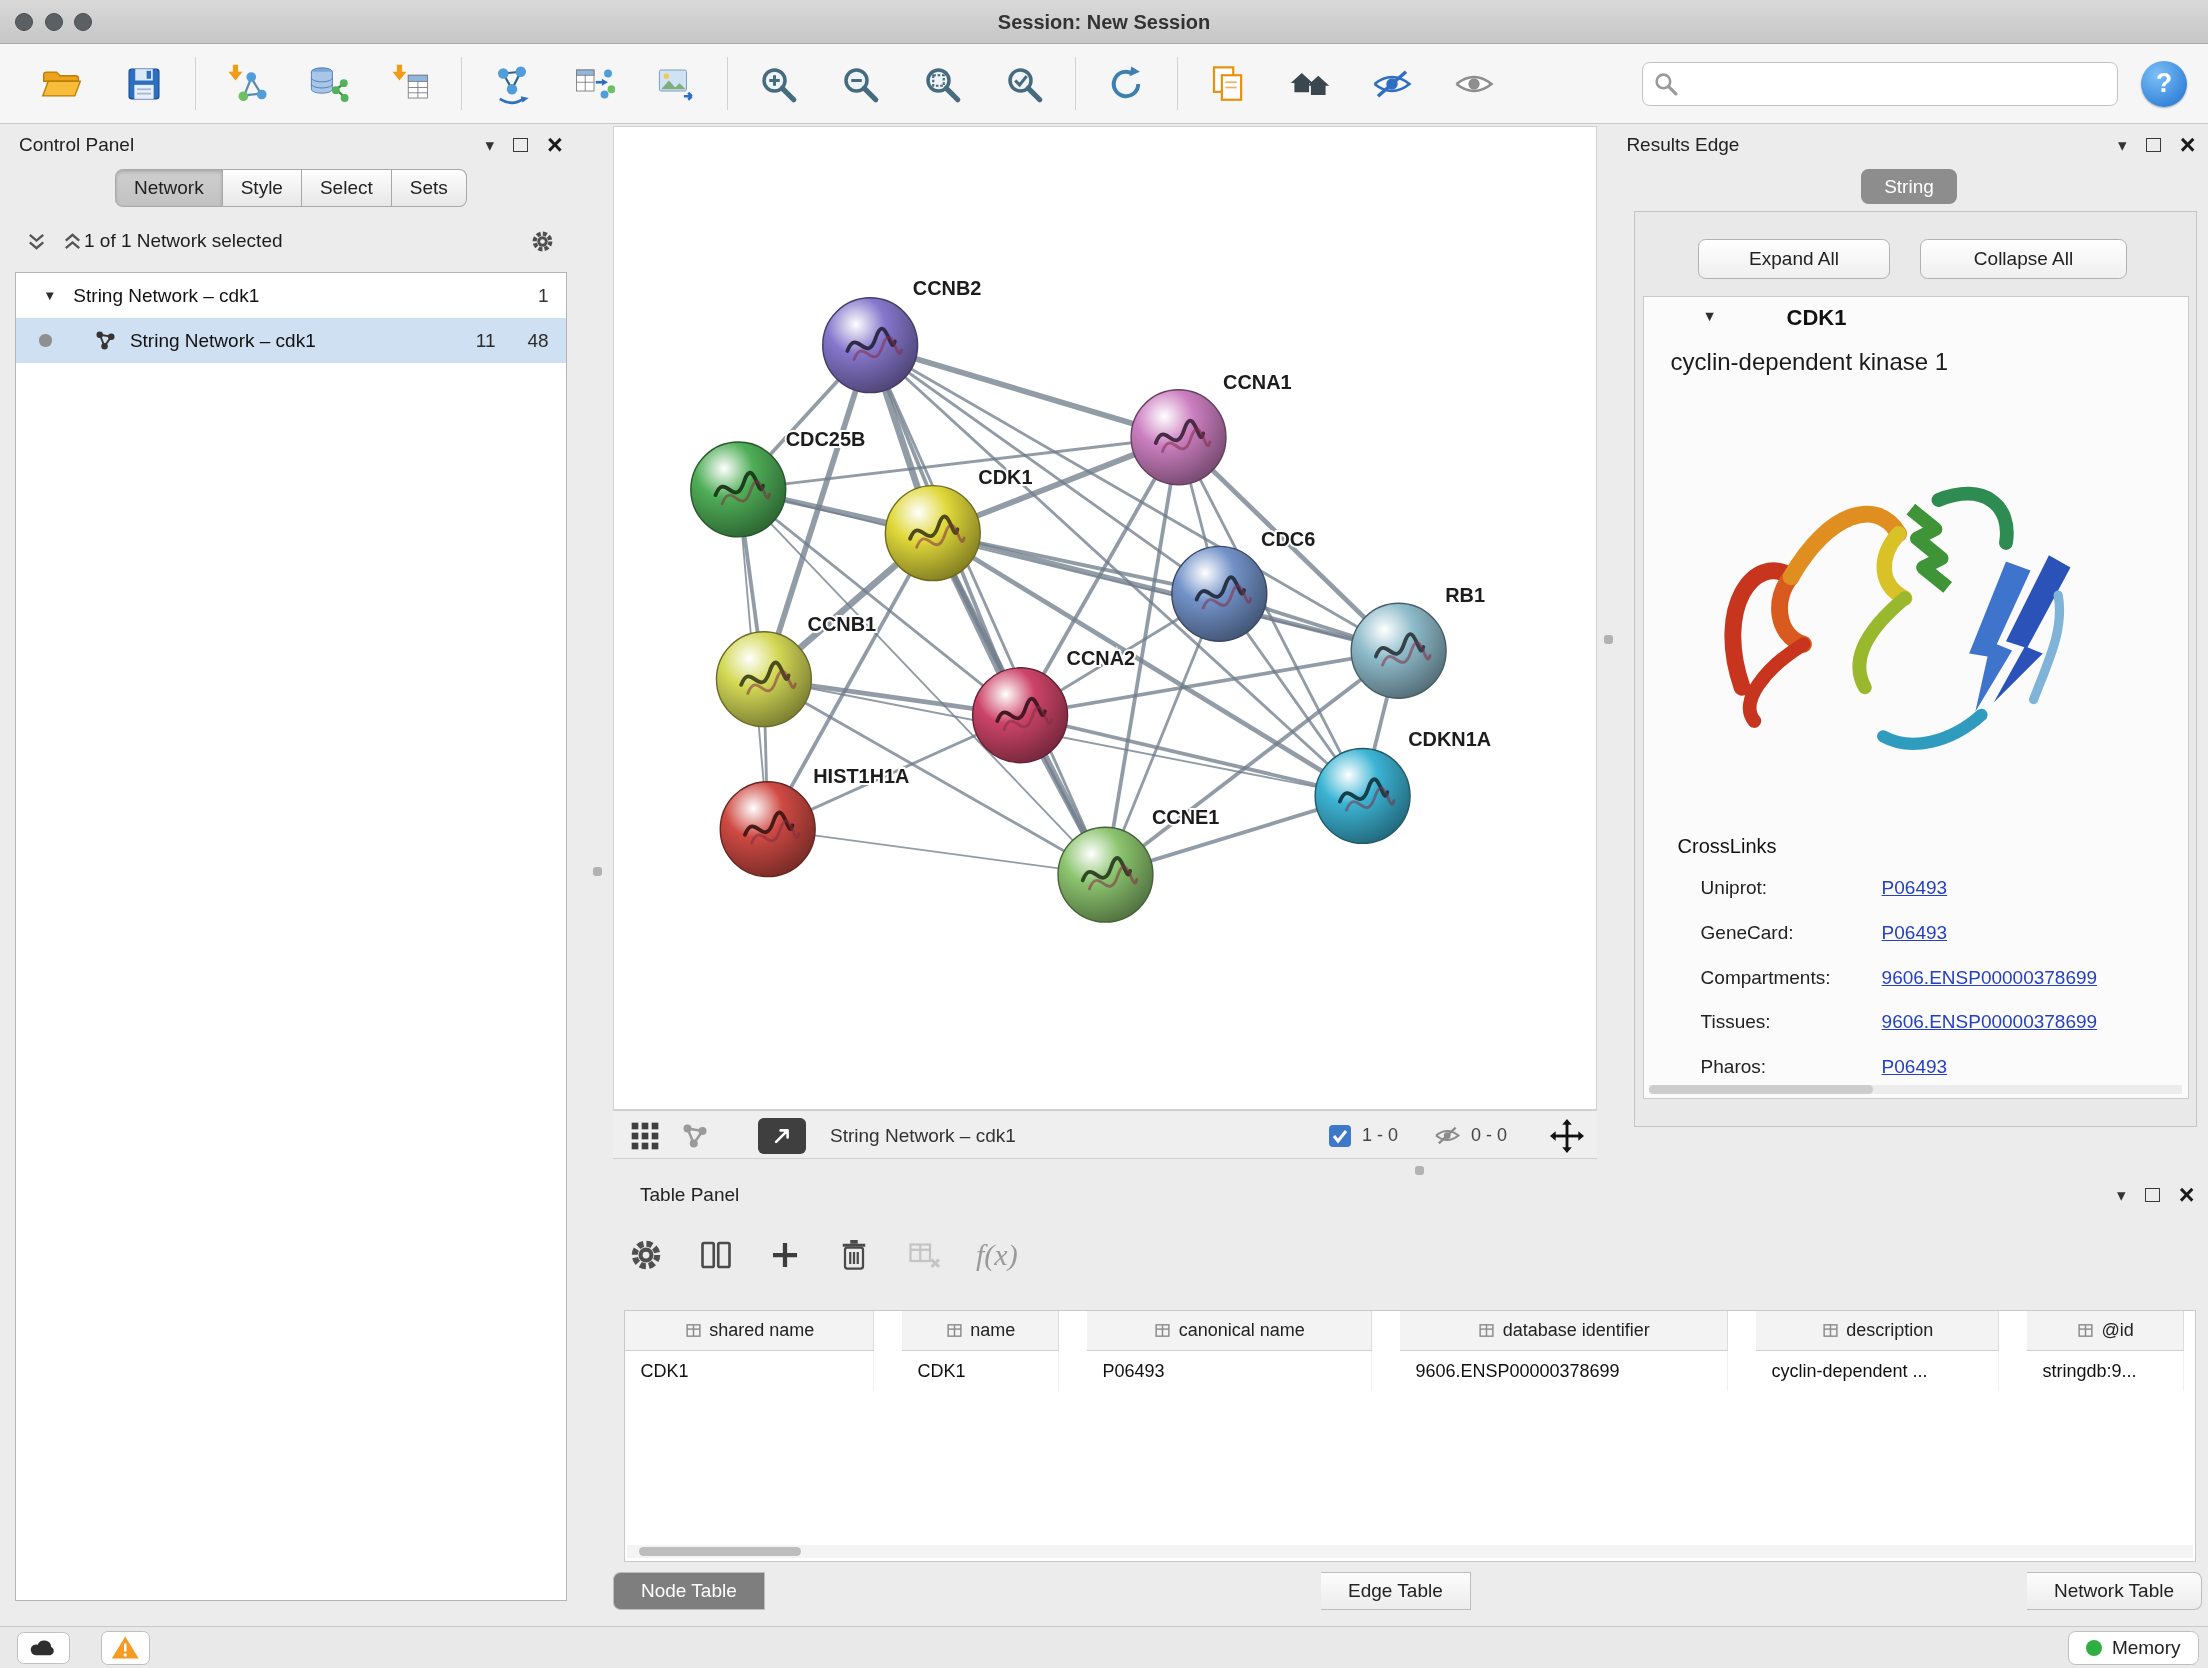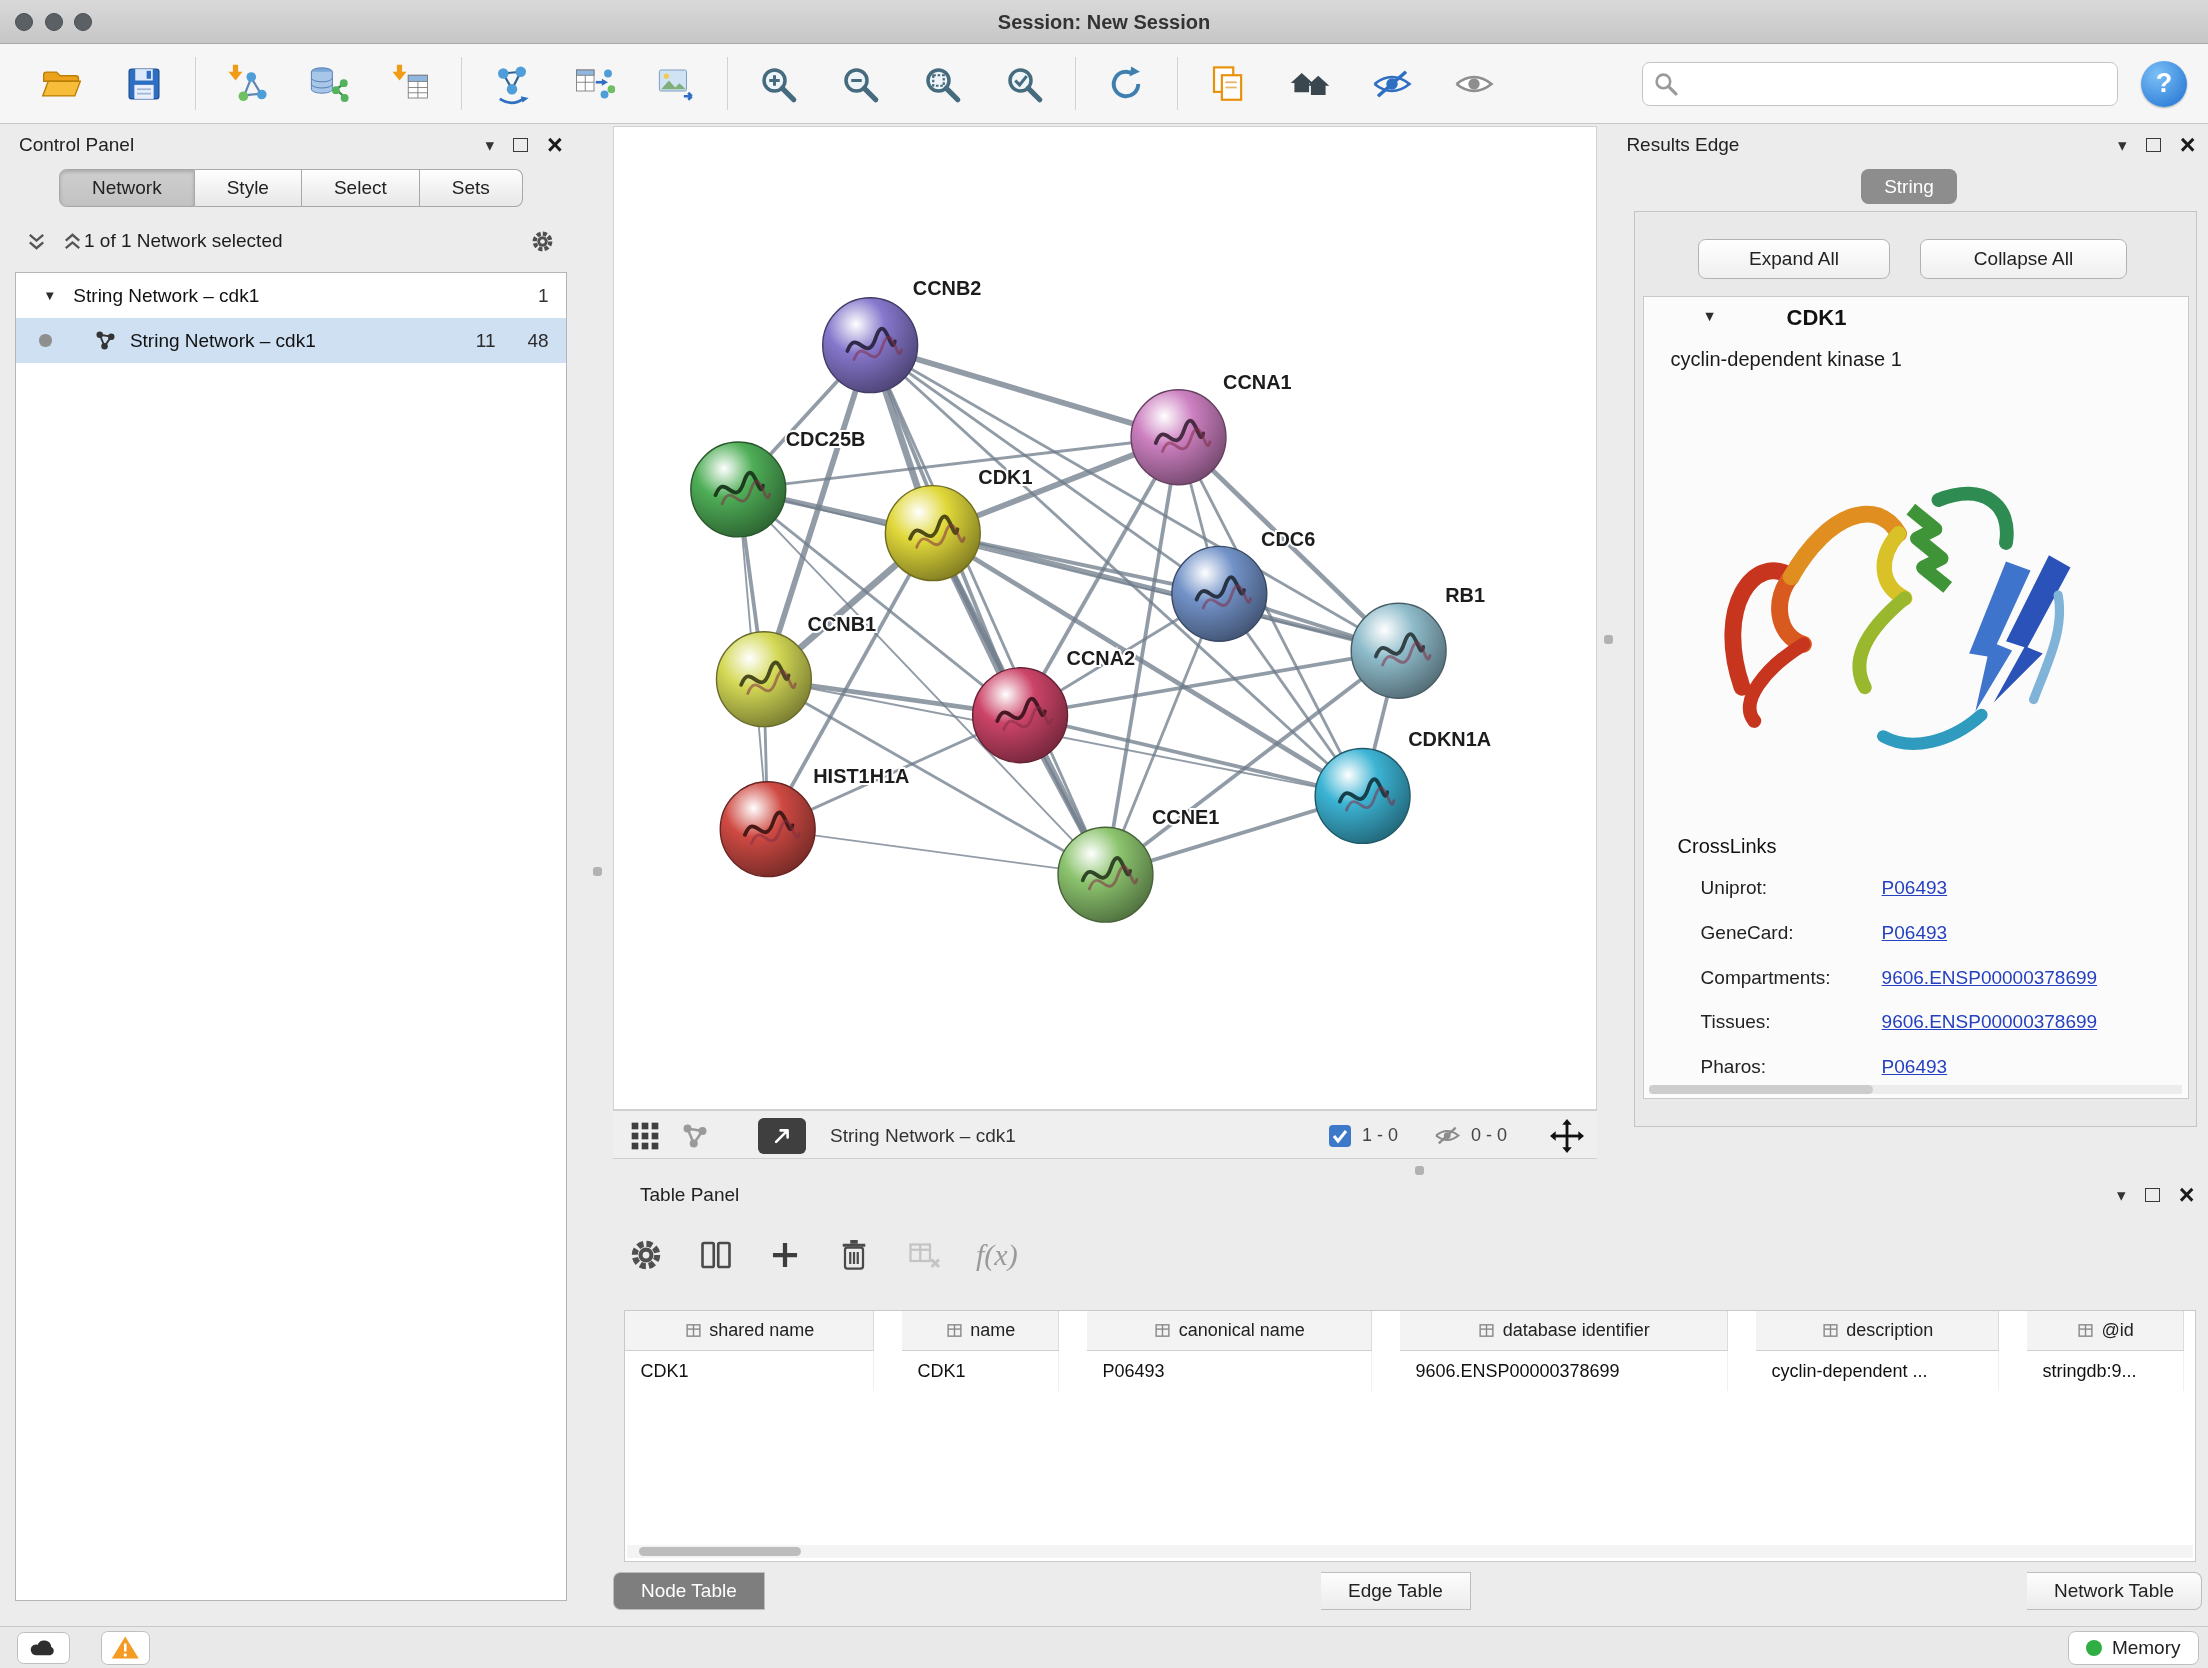--- a/index.html
+++ b/index.html
@@ -36,21 +36,21 @@
   .panel-title-row { display:flex; align-items:center; height:36px; }
   .panel-title { font-size:19px; color:#222; }
   .panel-icons { margin-left:auto; display:flex; align-items:center; gap:19px; padding-right:7.6px; }
   .menu-chevron { font-size:17px; color:#333; }
   .float-box { width:15px; height:13.3px; border:1.9px solid #3a3a3a; display:inline-block; }
   .close-x { font-size:27px; font-weight:bold; color:#1a1a1a; line-height:19px; }
 
   
   #control-panel { position:absolute; left:11.4px; top:127px; width:559px; height:1482px; }
   #cp-tabs { position:absolute; left:0; right:0; top:42px; display:flex; justify-content:center; }
-  .cp-tab { height:38px; line-height:36px; padding:0 32px; font-size:19px; color:#222;
+  .cp-tab { height:38px; line-height:36px; padding:0 18px; font-size:19px; color:#222;
     background:linear-gradient(#fefefe,#e7e7e7); border:1px solid #a8a8a8; border-left:none; }
   .cp-tab:first-child { border-left:1px solid #a8a8a8; border-radius:7.6px 0 0 7.6px; }
   .cp-tab:last-child { border-radius:0 7.6px 7.6px 0; }
   .cp-tab.active { background:linear-gradient(#cfcfcf,#c2c2c2); box-shadow:inset 0 1.9px 3.8px rgba(0,0,0,.18); }
   #cp-select-row { position:absolute; left:0; right:0; top:91px; height:46px;
     display:flex; align-items:center; }
   #cp-select-row .chev { margin-left:13.3px; }
   #cp-status { flex:1; font-size:19px; color:#1d1d1d; }
   #cp-gear { margin-right:15px; }
   #cp-tree { position:absolute; left:3.8px; right:3.8px; top:145px; bottom:7.6px;
@@ -96,21 +96,21 @@
     background:#e9e9e9; border:1px solid #c4c4c4; }
   .rp-btn { position:absolute; top:27px; height:40px; background:linear-gradient(#ffffff,#efefef);
     border:1px solid #b2b2b2; border-radius:7.6px; font-size:19px; color:#222;
     display:flex; align-items:center; justify-content:center; }
   #rp-expand { left:63px; width:192px; }
   #rp-collapse { left:285px; width:207px; }
   #rp-card { position:absolute; left:7.6px; right:7.6px; top:84px; bottom:27px;
     background:#fbfbfb; border:1px solid #c9c9c9; }
   #rp-card-caret { position:absolute; left:59px; top:11.4px; font-size:14.3px; color:#2d2d2d; }
   #rp-card-title { position:absolute; left:143px; top:7.6px; font-size:22px; font-weight:bold; color:#111; }
-  #rp-card-sub { position:absolute; left:27px; top:51px; font-size:20px; color:#1b1b1b; }
+  #rp-card-sub { position:absolute; left:27px; top:51px; font-size:24px; color:#1b1b1b; }
   #protein-art { position:absolute; left:28.5px; top:114px; }
   #rp-crosslinks { position:absolute; left:34px; top:538px; font-size:20px; font-weight:normal; color:#111; }
   .xl-row { position:absolute; left:57px; width:457px; height:38px; font-size:19px; }
   .xl-label { position:absolute; left:0; color:#222; }
   .xl-value { position:absolute; left:181px; color:#2540c0; text-decoration:underline; }
   #rp-hscroll { position:absolute; left:5.7px; right:5.7px; bottom:3.8px; height:9.5px; background:#ececec; }
   #rp-hscroll div { width:42%; height:9.5px; background:#cdcdcd; border-radius:4.8px; }
 
   
   #table-panel { position:absolute; left:613px; top:1177px; width:1589px; height:440px; }

